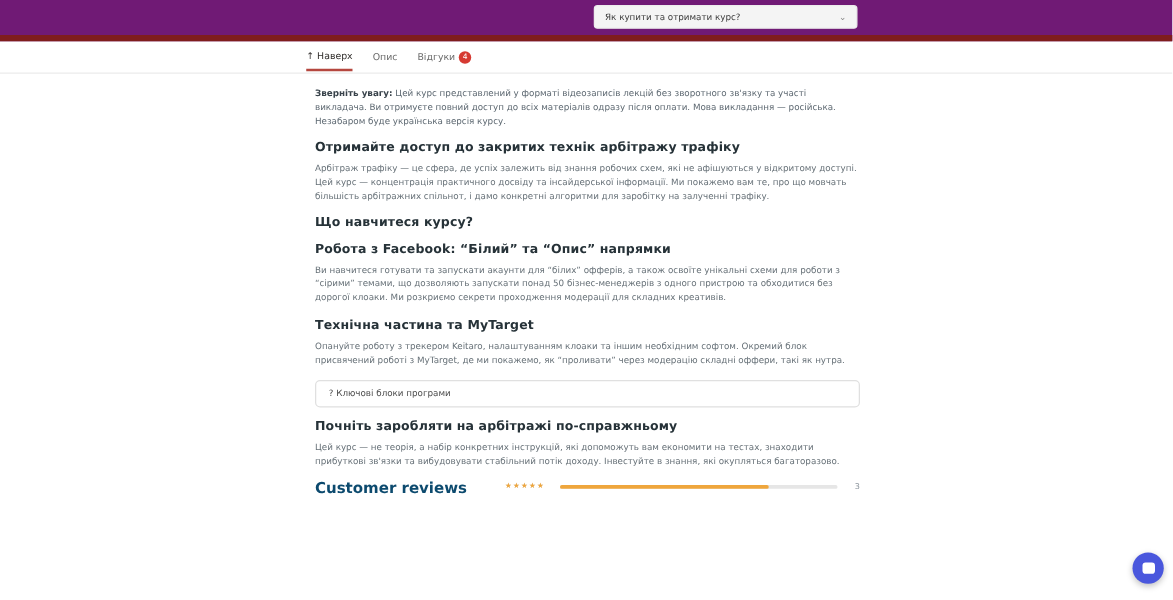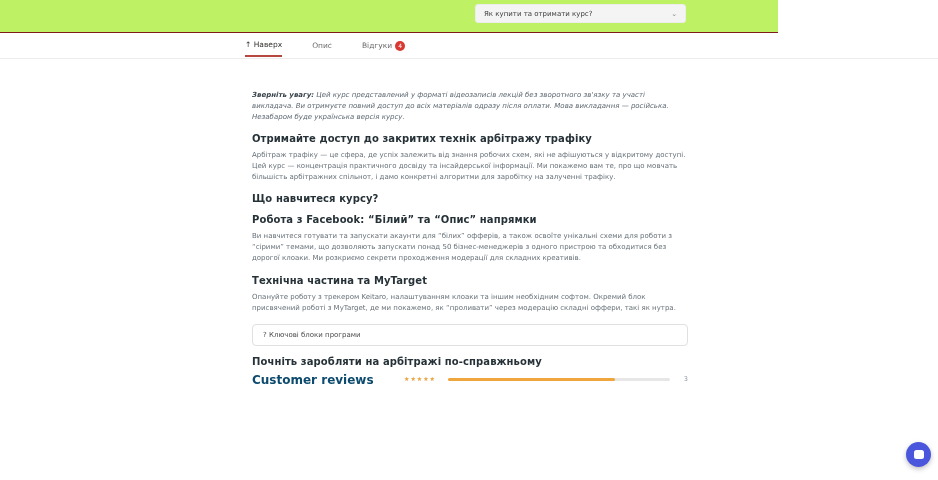--- a/index.html
+++ b/index.html
@@ -1,40 +1,40 @@
 <!DOCTYPE html>
 <html><head>
 <meta charset="utf-8">
 <style>
   * { margin:0; padding:0; box-sizing:border-box; }
   html,body { width:938px; height:480px; overflow:hidden; background:#fff;
               font-family:"DejaVu Sans","Liberation Sans",sans-serif; }
   .page { position:relative; width:938px; height:480px; background:#fff; }
 
   
-  .topbar { position:absolute; top:0; left:0; width:778px; height:33px; background:#bef264;
-            border-bottom:1px solid #7f1d1d; }
+  .topbar { position:absolute; top:0; left:0; width:938px; height:33px; background:#701a75;
+            border-bottom:5px solid #7f1d1d; }
   .faq-select { position:absolute; left:475px; top:4px; width:211px; height:19px;
                 background:#f4f4f4; border:1px solid #ececec; border-radius:3px;
                 display:flex; align-items:center; justify-content:space-between;
                 padding:0 8px; cursor:pointer; }
   .faq-select .lbl { font-size:7px; color:#3a3a3a; }
   .faq-select .chev { font-size:7px; color:#888; }
 
   
-  .tabs { position:absolute; top:40px; left:245px; display:flex; align-items:center; gap:30px; }
+  .tabs { position:absolute; top:40px; left:245px; display:flex; align-items:center; gap:16px; }
   .tab { font-size:7.5px; color:#6b6b6b; padding-bottom:6px; cursor:pointer; display:flex; align-items:center; gap:3px; }
   .tab.active { color:#33302e; border-bottom:2px solid #b5473f; }
   .tab-badge { width:10px; height:10px; border-radius:50%; background:#d63a32; color:#fff;
                font-size:6px; display:flex; align-items:center; justify-content:center; }
   .tabs-divider { position:absolute; top:58px; left:0; width:938px; height:1px; background:#ececec; }
 
   
   .content { position:absolute; left:252px; top:70px; width:436px; }
-  .notice { font-size:7px; font-style:italic; color:#5c6770; line-height:1.55; margin-bottom:10px;margin-top:20px; }
+  .notice { font-size:7px; color:#5c6770; line-height:1.55; margin-bottom:10px; }
   .notice b { color:#39434b; }
   h3.sec { font-size:10px; font-weight:bold; color:#263238; margin:10px 0 6px 0; letter-spacing:.1px; }
   p.sec { font-size:7px; color:#667077; line-height:1.6; margin-bottom:8px; }
   .accordion { border:1px solid #e0e0e0; border-radius:4px; padding:6px 10px; margin:10px 0 4px 0;
                font-size:7px; font-weight:normal; color:#4a4a4a; cursor:pointer; background:#fff; }
 
   h2.reviews-title { font-size:14px; font-weight:bold; color:#24272b; margin:16px 0 10px 0; }
 
   
   .summary { display:flex; }
@@ -97,20 +97,21 @@
 
     <h3 class="sec">Робота з Facebook: “Білий” та “Опис” напрямки</h3>
     <p class="sec">Ви навчитеся готувати та запускати акаунти для “білих” офферів, а також освоїте унікальні схеми для роботи з “сірими” темами, що дозволяють запускати понад 50 бізнес-менеджерів з одного пристрою та обходитися без дорогої клоаки. Ми розкриємо секрети проходження модерації для складних креативів.</p>
 
     <h3 class="sec">Технічна частина та MyTarget</h3>
     <p class="sec">Опануйте роботу з трекером Keitaro, налаштуванням клоаки та іншим необхідним софтом. Окремий блок присвячений роботі з MyTarget, де ми покажемо, як “проливати” через модерацію складні оффери, такі як нутра.</p>
 
     <div class="accordion">? Ключові блоки програми</div>
 
     <h3 class="sec">Почніть заробляти на арбітражі по-справжньому</h3>
+    <p class="sec">Цей курс — не теорія, а набір конкретних інструкцій, які допоможуть вам економити на тестах, знаходити прибуткові зв'язки та вибудовувати стабільний потік доходу. Інвестуйте в знання, які окупляться багаторазово.</p>
 
 
     <div class="summary">
       <div class="summary-left">
         <div class="cr-title">Customer reviews</div>
 
       </div>
 
       <div class="dist">
         <div class="dist-row">

